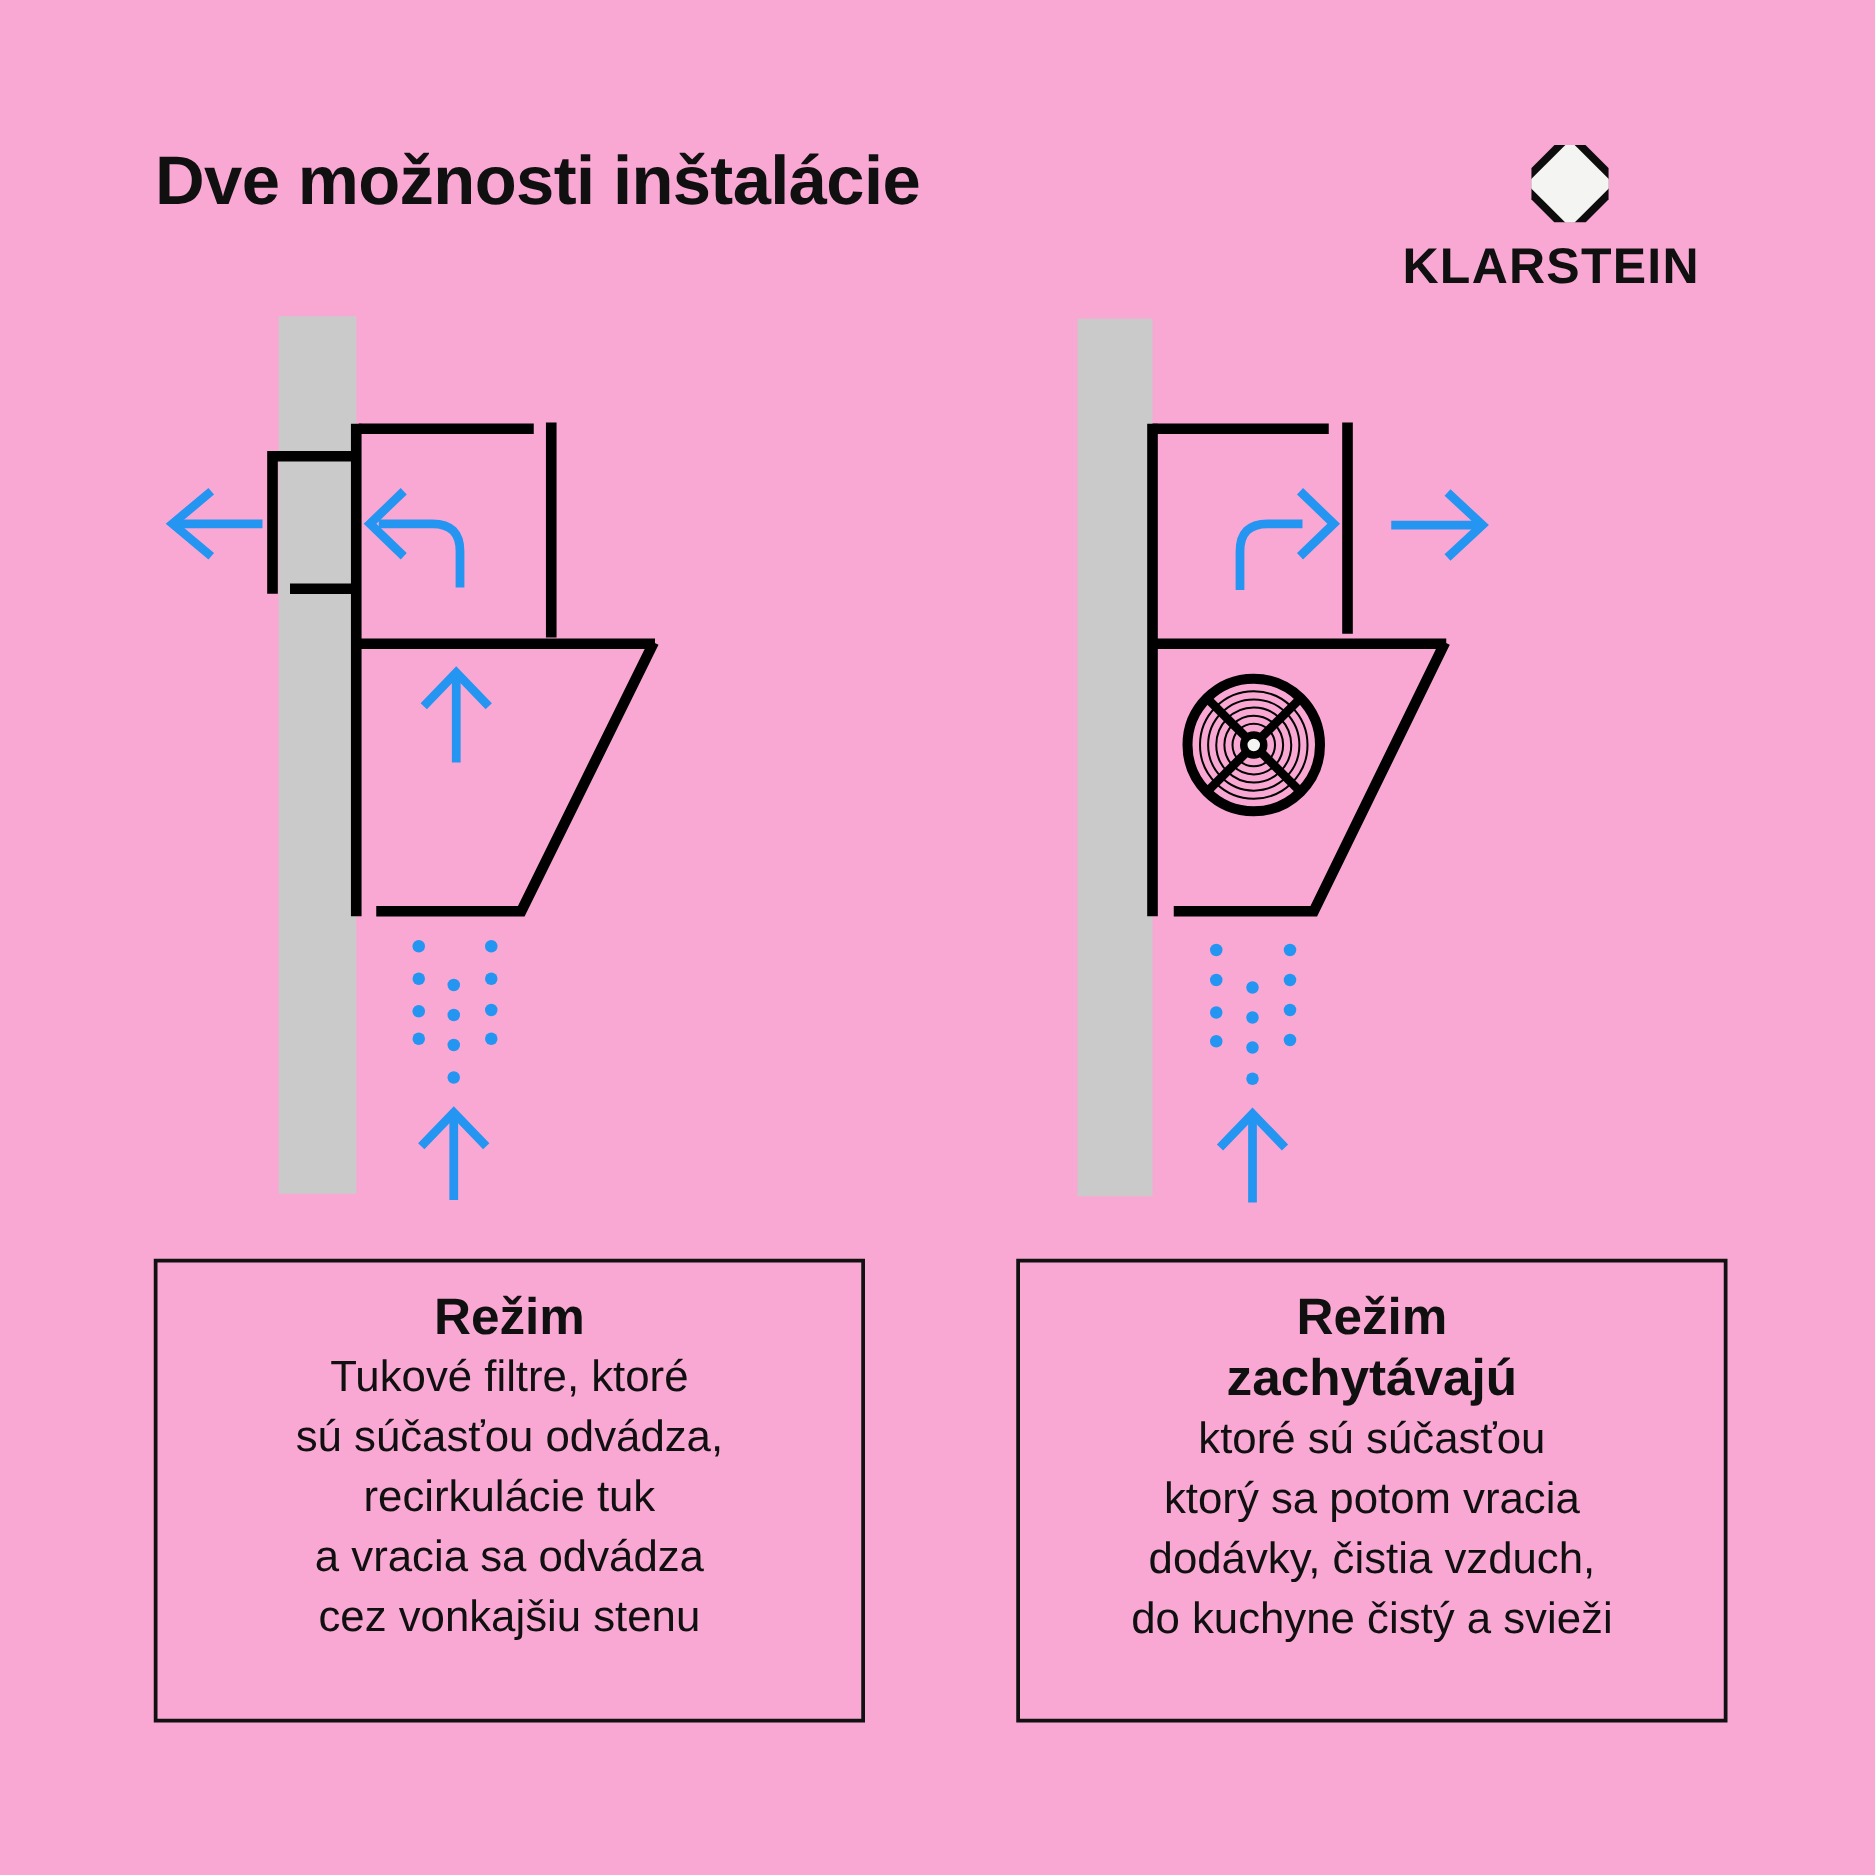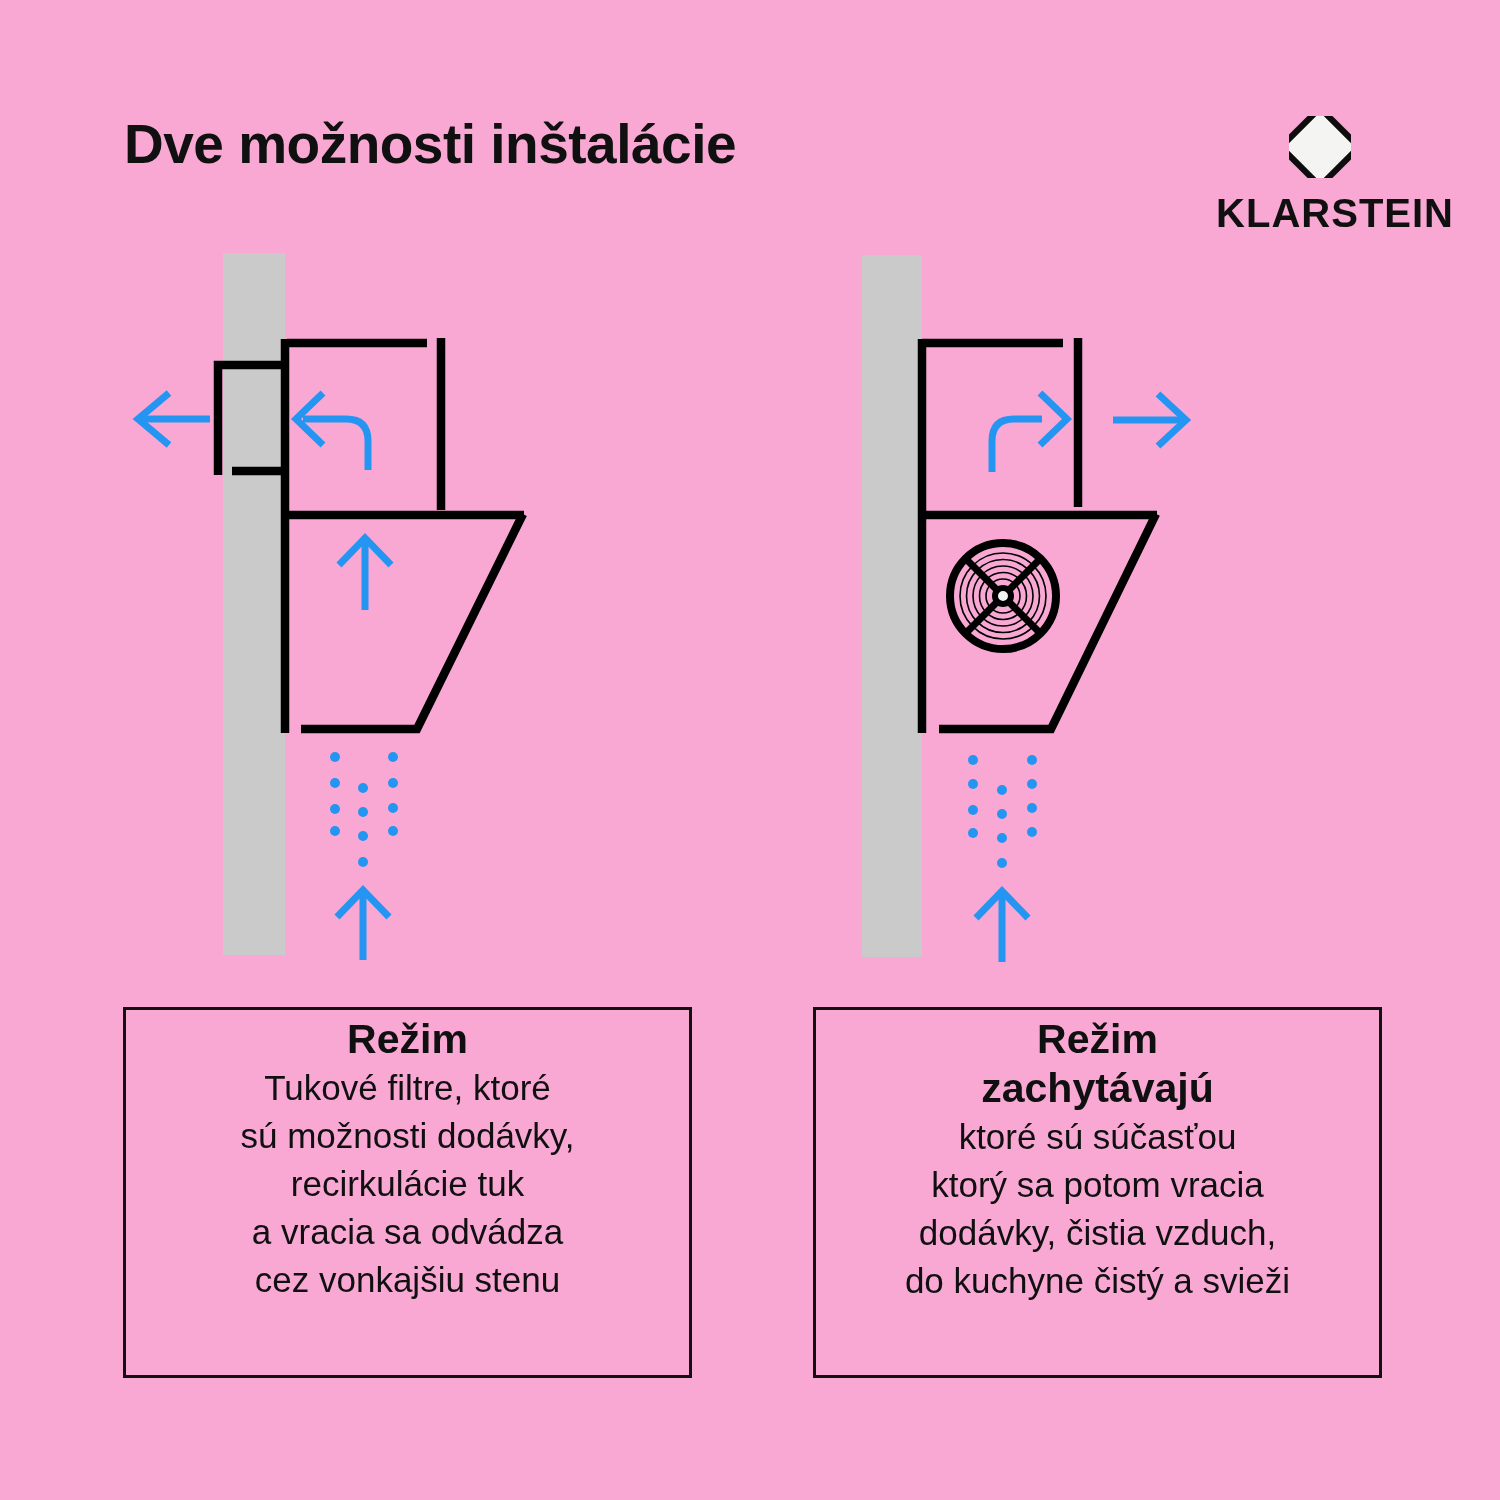--- a/index.html
+++ b/index.html
@@ -10,36 +10,36 @@
     font-family:"Liberation Sans",sans-serif;
     color:#101010;
     overflow:hidden;
   }
   .page-title{
     position:absolute;left:124px;top:112px;
     font-size:55px;font-weight:700;letter-spacing:-0.5px;
     white-space:nowrap;
   }
   .brand{
-    position:absolute;left:1186px;top:116px;width:268px;
-    text-align:right;
+    position:absolute;left:1122px;top:116px;width:268px;
+    text-align:left;
   }
   .brand-logo{display:block;margin:0 auto;}
   .brand-name{
     margin-top:13px;
     font-size:40px;font-weight:700;letter-spacing:1px;
     white-space:nowrap;
   }
   .scene{position:absolute;left:0;top:0;}
   .caption{
     position:absolute;top:1007px;width:569px;height:371px;
     border:3px solid #111;
     box-sizing:border-box;
     text-align:center;
-    padding-top:5px;
+    padding-top:19px;
   }
   .caption.left{left:123px;}
   .caption.right{left:813px;}
   .cap-title{font-size:41px;font-weight:700;line-height:49px;}
   .cap-body{font-size:35px;font-weight:400;line-height:48px;text-align:center;}
 </style>
 </head>
 <body>
 
 <div class="canvas">
@@ -156,21 +156,21 @@
           <line x1="1002" y1="962" x2="1002" y2="896"></line>
           <polyline points="976,918 1002,891 1028,918"></polyline>
         </g>
       </g>
     </g>
   </svg>
 
   <div class="caption left">
     <div class="cap-title">Režim</div>
     <div class="cap-body">Tukové filtre, ktoré</div>
-    <div class="cap-body">sú možnosti dodávky,</div>
+    <div class="cap-body">sú súčasťou odvádza,</div>
     <div class="cap-body">recirkulácie tuk</div>
     <div class="cap-body">a vracia sa odvádza</div>
     <div class="cap-body">cez vonkajšiu stenu</div>
   </div>
 
   <div class="caption right">
     <div class="cap-title">Režim</div>
     <div class="cap-title">zachytávajú</div>
     <div class="cap-body">ktoré sú súčasťou</div>
     <div class="cap-body">ktorý sa potom vracia</div>

